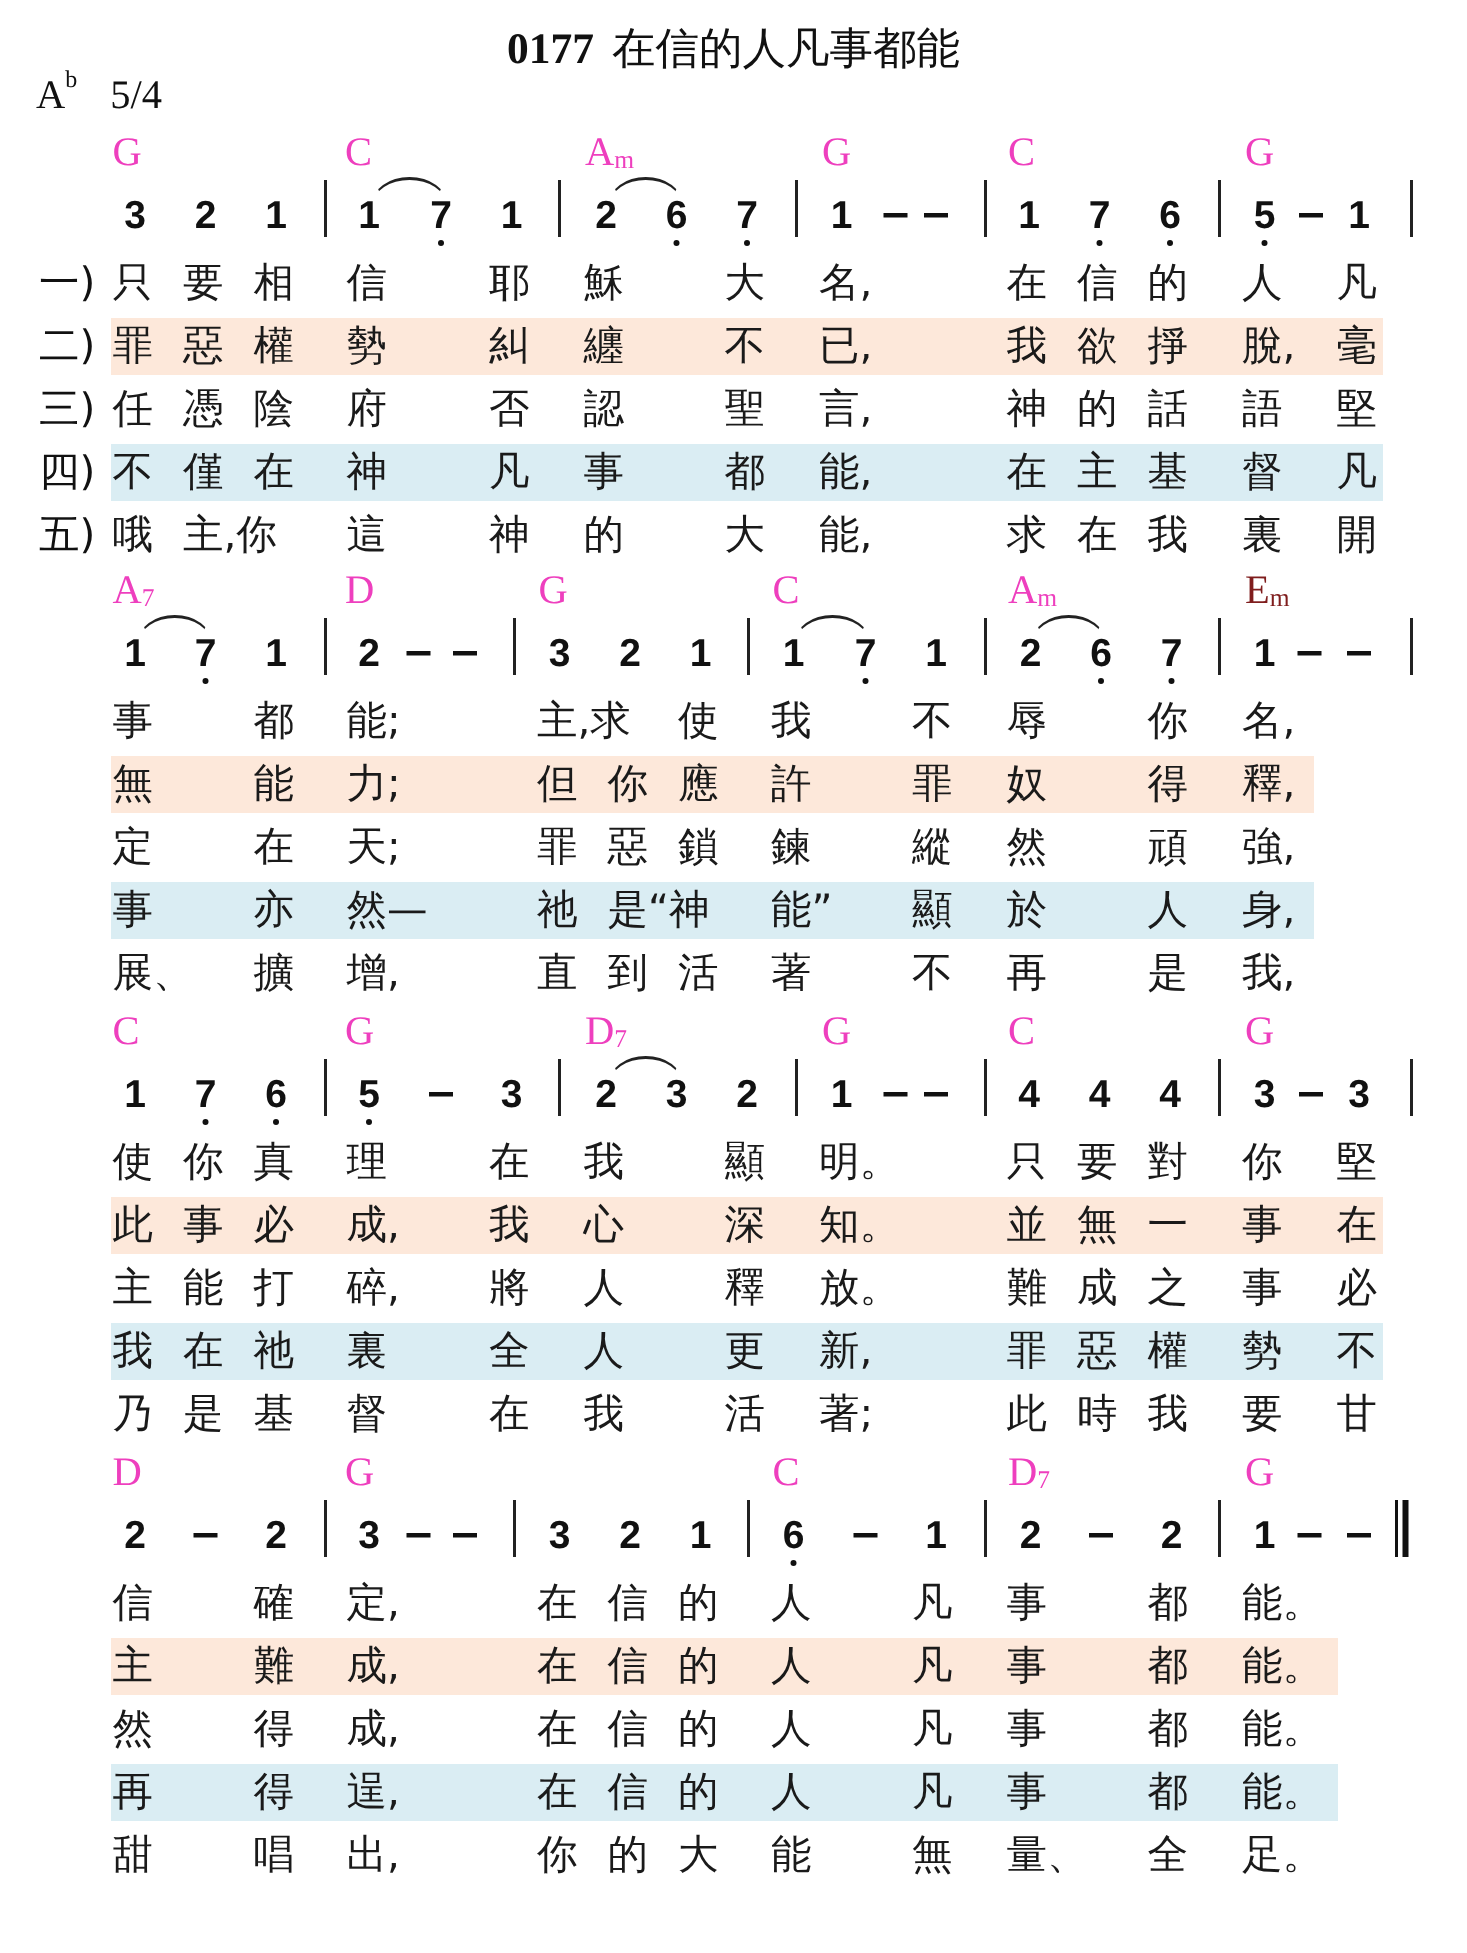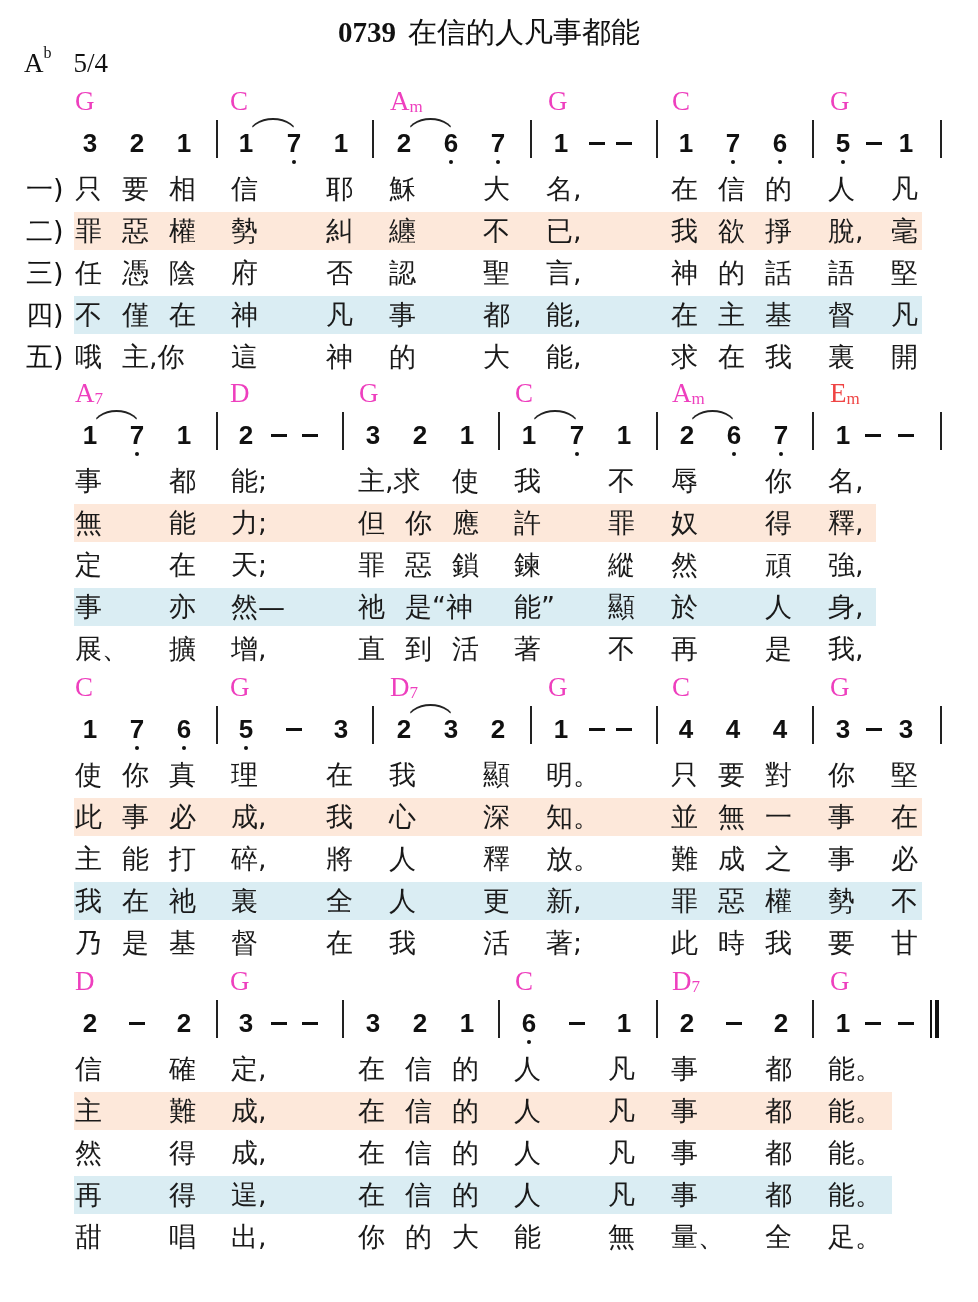--- a/index.html
+++ b/index.html
@@ -36,21 +36,21 @@
   .band.blue { background: #daedf3; }
   .verse-label { position: absolute; top: 4px; left: 26px; font-family: "DejaVu Sans", sans-serif;
                  font-size: 27px; line-height: 34px; }
   .syl { position: absolute; top: 4px; font-family: "DejaVu Sans", sans-serif; font-size: 27px;
          line-height: 34px; white-space: nowrap; color: #1a1a1a; }
 </style>
 </head>
 <body>
 
 <div class="title">
-  <span class="num">0739</span><span class="name">在信的人凡事都能</span>
+  <span class="num">0177</span><span class="name">在信的人凡事都能</span>
 </div>
 <div class="key">
   <span>A</span><sup>b</sup><span class="meter">5/4</span>
 </div>
 
 <div id="score">
     <div class="system" style="top: 86px;">
       <div class="chord" style="left: 75px; color: rgb(238, 63, 190);"><span>G</span></div>
       <div class="chord" style="left: 230px; color: rgb(238, 63, 190);"><span>C</span></div>
       <div class="chord" style="left: 390px; color: rgb(238, 63, 190);"><span>A</span><sub>m</sub></div>
@@ -168,21 +168,21 @@
           <span class="syl" style="left: 891px;">開</span>
         </div>
       </div>
     </div>
     <div class="system" style="top: 378px;">
       <div class="chord" style="left: 75px; color: rgb(238, 63, 190);"><span>A</span><sub>7</sub></div>
       <div class="chord" style="left: 230px; color: rgb(238, 63, 190);"><span>D</span></div>
       <div class="chord" style="left: 359px; color: rgb(238, 63, 190);"><span>G</span></div>
       <div class="chord" style="left: 515px; color: rgb(238, 63, 190);"><span>C</span></div>
       <div class="chord" style="left: 672px; color: rgb(238, 63, 190);"><span>A</span><sub>m</sub></div>
-      <div class="chord" style="left: 830px; color: #ef4444;"><span>E</span><sub>m</sub></div>
+      <div class="chord" style="left: 830px; color: #7f1d1d;"><span>E</span><sub>m</sub></div>
       <div class="notes">
         <div class="note" style="left: 90px;">1</div>
         <div class="note low" style="left: 137px;">7</div>
         <div class="note" style="left: 184px;">1</div>
         <div class="note" style="left: 246px;">2</div>
         <div class="note" style="left: 373px;">3</div>
         <div class="note" style="left: 420px;">2</div>
         <div class="note" style="left: 467px;">1</div>
         <div class="note" style="left: 529px;">1</div>
         <div class="note low" style="left: 577px;">7</div>

